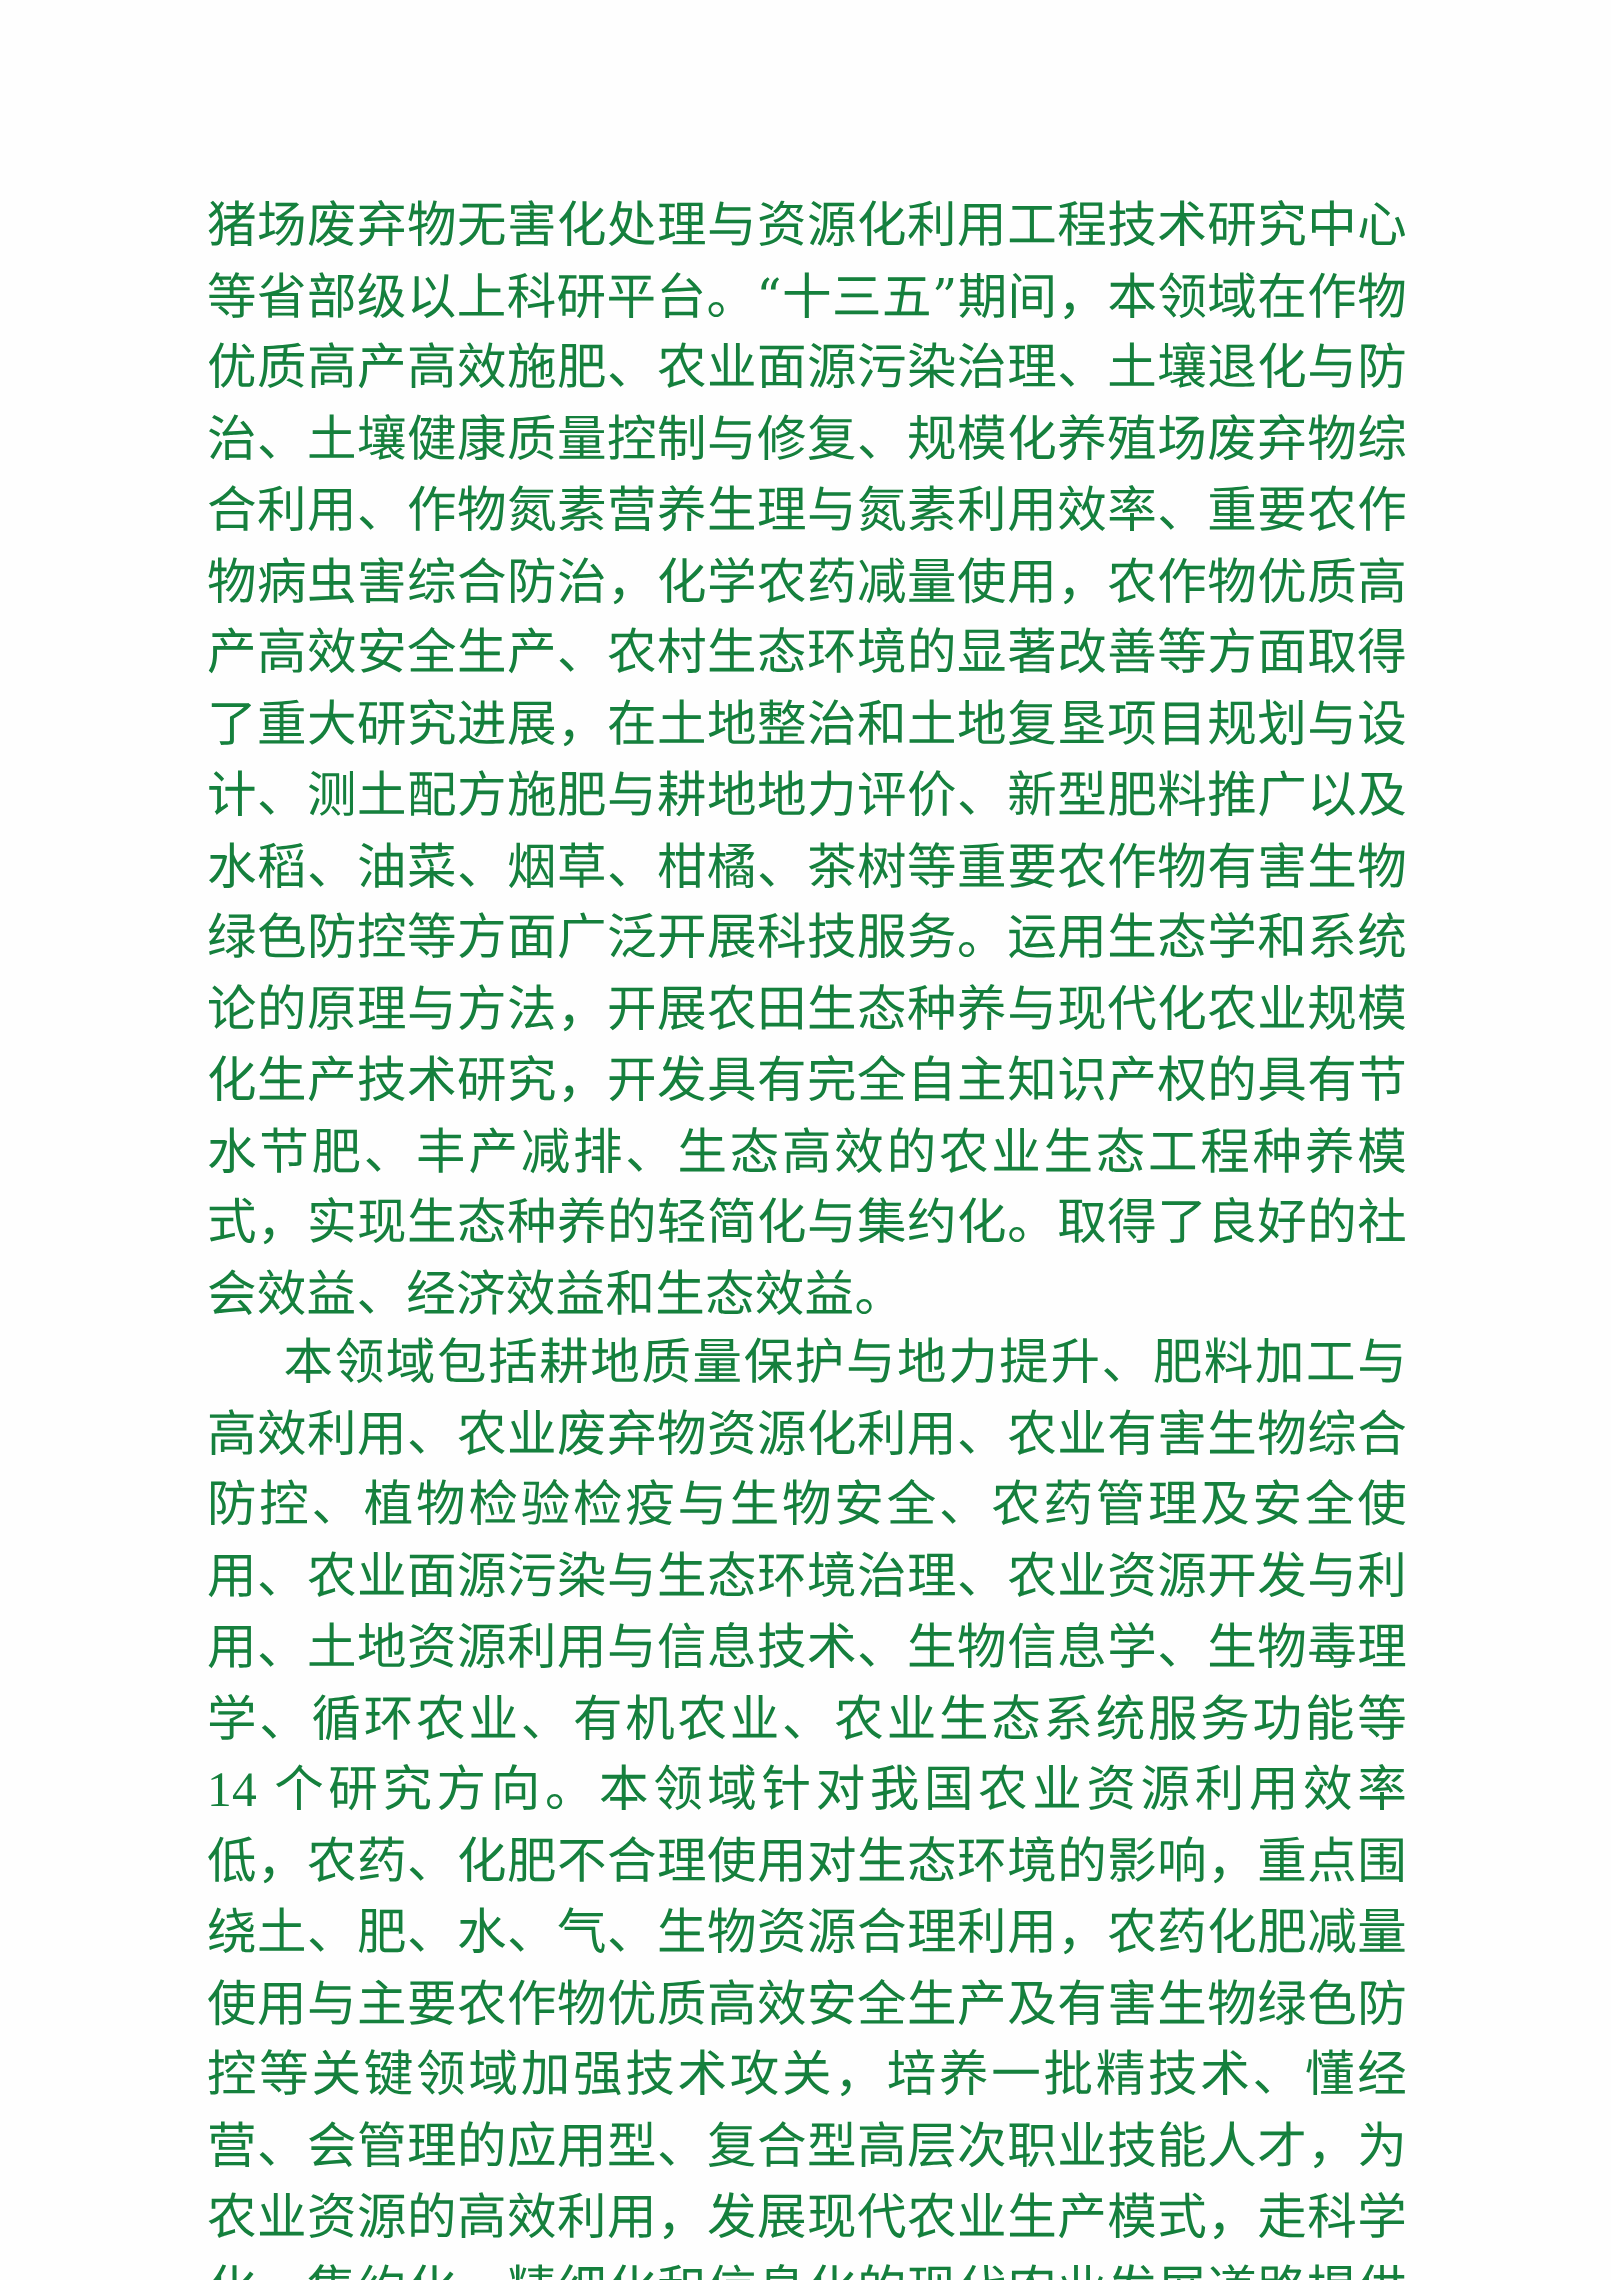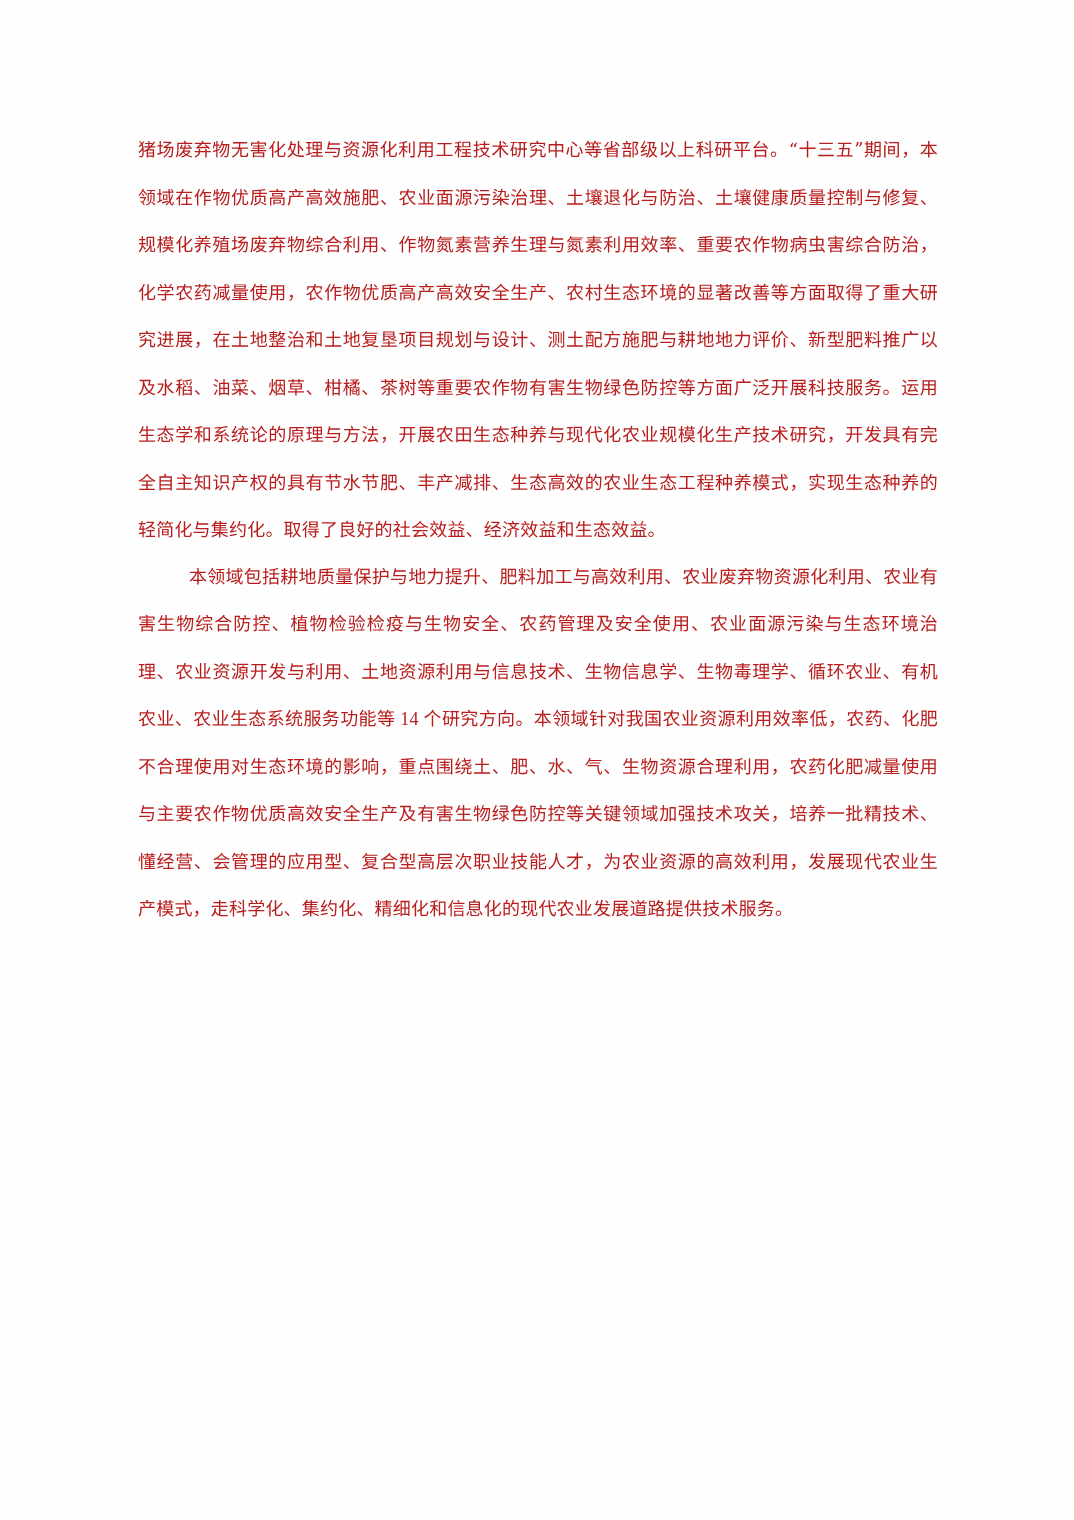--- a/index.html
+++ b/index.html
@@ -22,26 +22,26 @@
     box-sizing: border-box;
   }
   .content {
     position: absolute;
     left: 138px;
     top: 126px;
     width: 800px;
   }
   .para {
     margin: 0 0 0 0;
-    font-size: 18px;
+    font-size: 33px;
     line-height: 47.5px;
     text-align: justify;
     text-justify: inter-ideograph;
     letter-spacing: 0.2px;
-    color: #b91c1c;
+    color: #15803d;
     font-family: "DejaVu Serif", "Liberation Serif", serif;
   }
   .para + .para {
     margin-top: 0px;
   }
   .indent {
     text-indent: 51px;
     font-family: Liberation Serif, serif;
   }
 </style>

